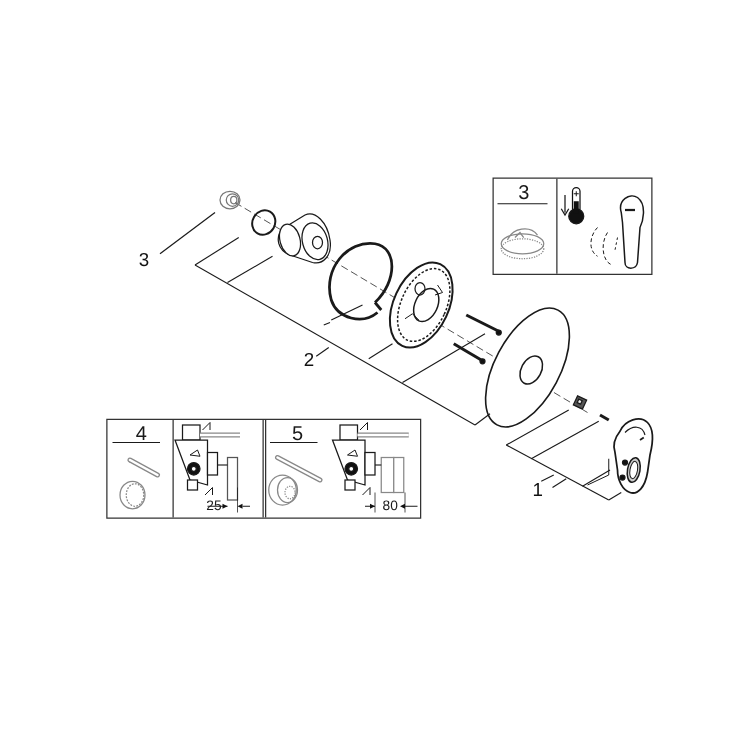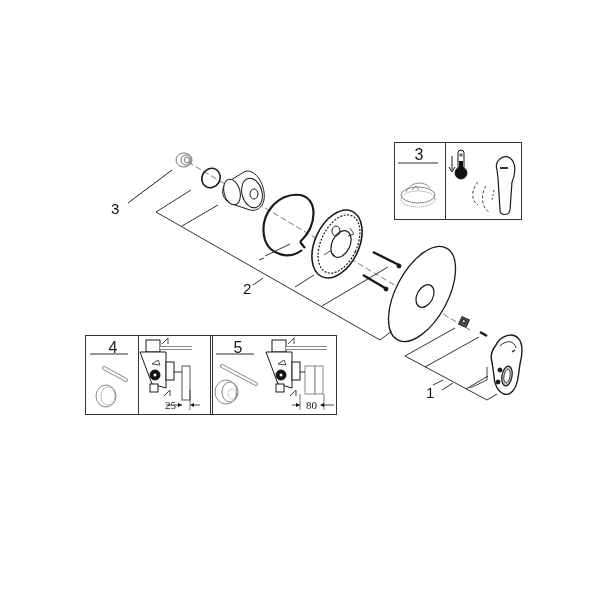--- a/index.html
+++ b/index.html
@@ -2,21 +2,21 @@
 <html><head>
 <meta charset="utf-8">
 <style>
   html, body { margin: 0; padding: 0; background: #ffffff; }
   body { width: 600px; height: 600px; position: relative; overflow: hidden;
          font-family: "Liberation Sans", sans-serif; color: #1a1a1a; }
   svg.canvas { position: absolute; left: 0; top: 0; width: 600px; height: 600px; }
   .label { position: absolute; font-size: 15px; font-family: "Liberation Sans", sans-serif; color: #111; line-height: 1; }
   .box { position: absolute; border: 1px solid #333; box-sizing: border-box; background: transparent; }
   .box-num { position: absolute; font-size: 16px; line-height: 1; text-align: center; font-family: "Liberation Sans", sans-serif; }
-  .dim { position: absolute; font-size: 11px; line-height: 1; font-family: Liberation Serif, serif; }
+  .dim { position: absolute; font-size: 11px; line-height: 1; font-family: Liberation Sans, sans-serif; }
 </style>
 </head>
 <body>
 
 <svg class="canvas" viewBox="0 0 600 600" xmlns="http://www.w3.org/2000/svg">
   <g fill="none" stroke="#1a1a1a" stroke-width="1">
 
     <line x1="128" y1="203" x2="172" y2="170"></line>
 
     <line x1="188" y1="162" x2="470" y2="330" stroke="#555" stroke-dasharray="6,3" stroke-width="0.8"></line>

